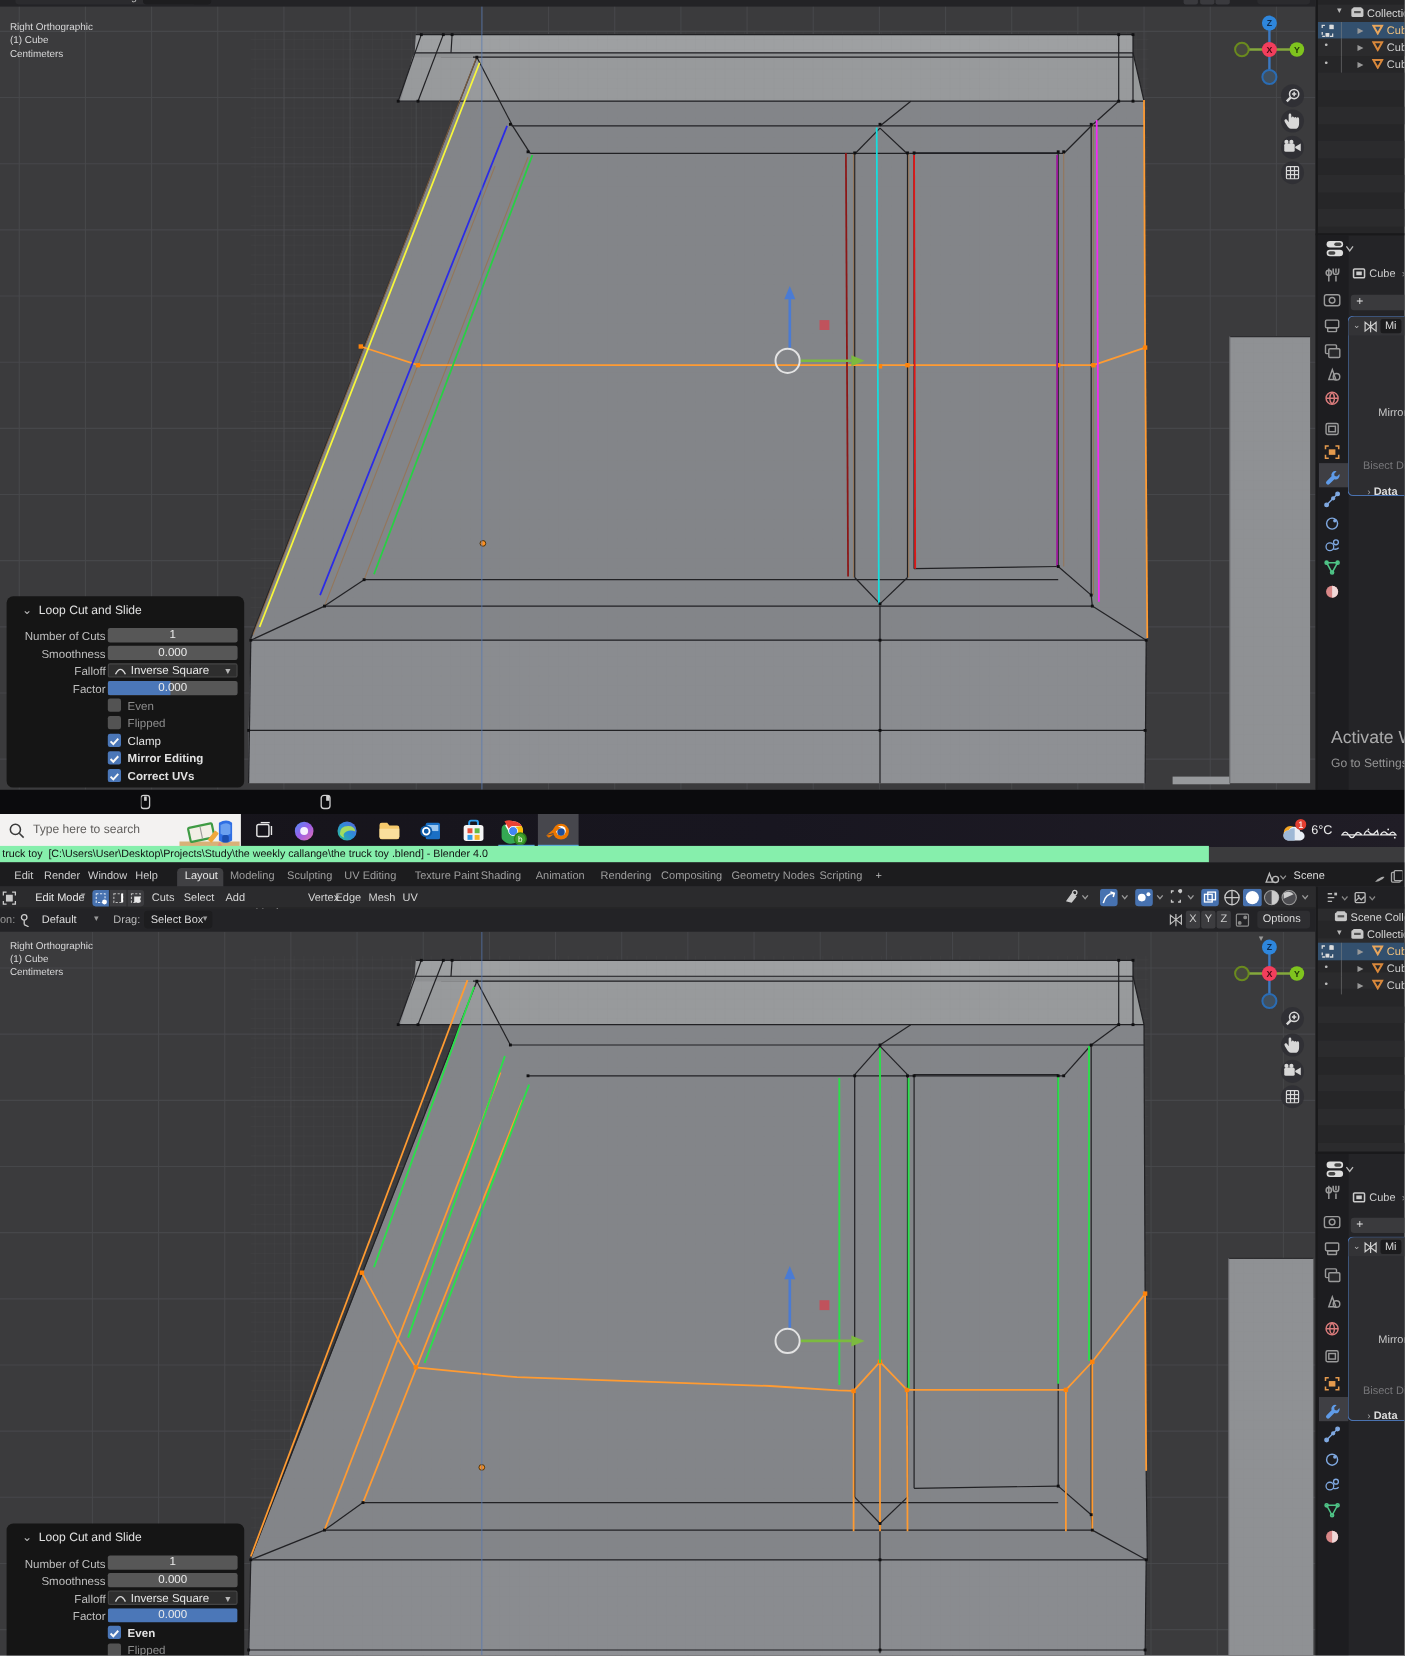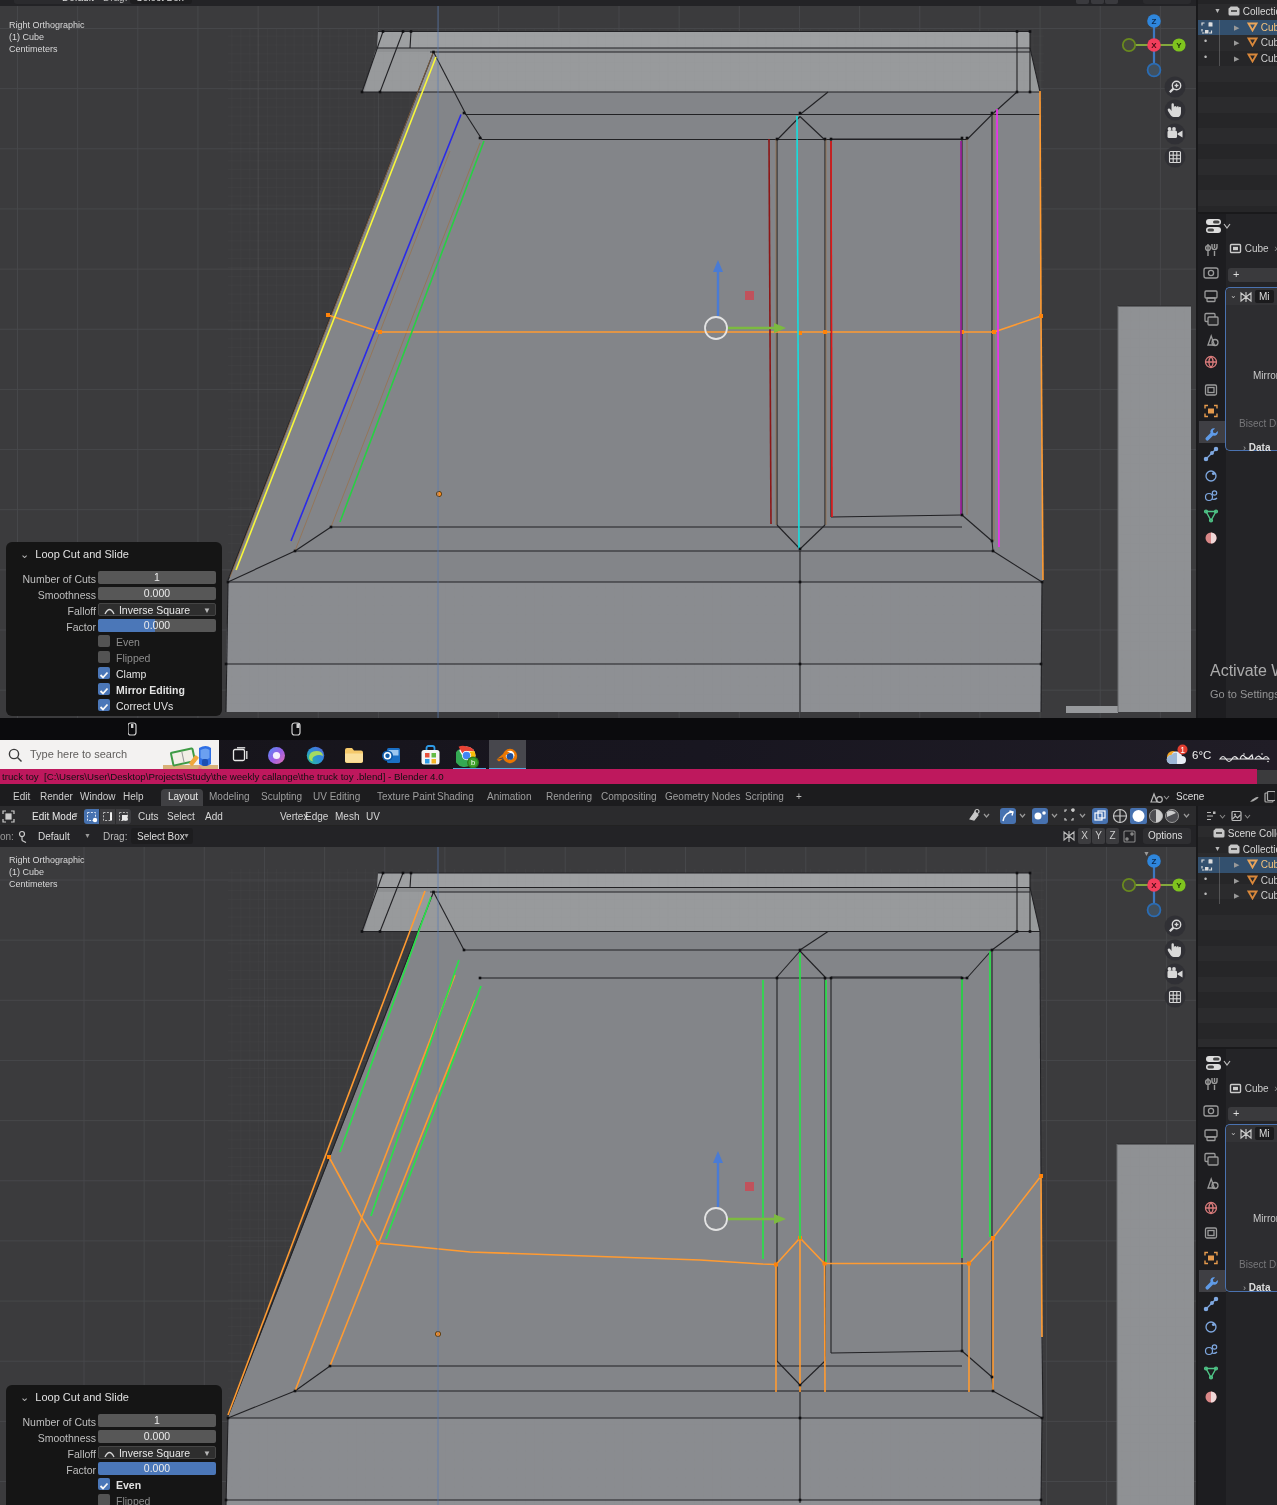--- a/index.html
+++ b/index.html
@@ -822,21 +822,21 @@
         <text x="18.5" y="8.6" font-size="8.5" fill="#fff" text-anchor="middle" font-family="Liberation Sans">1</text>
       </svg>
       <div class="txt" style="left:1192px;top:9px;color:#eee;font-size:11.5px">6°C</div>
       <svg class="abs" style="left:1218px;top:11px" width="57" height="12" fill="#e8e8e8">
         <path d="M2 8 q3 -5 6 0 t6 0 q2 -4 5 -1 l1 1 z M22 8 q2 -6 5 -2 q2 2 4 1 l3 -3 l1 4 z M37 8 q3 -5 6 -1 l2 1 q3 -5 6 0 z" stroke="#e8e8e8" stroke-width="1.2" fill="none"></path>
         <circle cx="26" cy="3" r="0.8"></circle>
         <circle cx="44" cy="3" r="0.8"></circle>
         <circle cx="50" cy="10.5" r="0.8"></circle>
       </svg>
     </div>
-    <div class="abs" style="left:0;top:769px;width:1257px;height:15px;background:#be185d">
+    <div class="abs" style="left:0;top:769px;width:1099px;height:15px;background:#86efac">
       <div class="txt" style="left:2px;top:2px;color:#111;font-size:9.7px">truck toy&nbsp; [C:\Users\User\Desktop\Projects\Study\the weekly callange\the truck toy .blend] - Blender 4.0</div>
     </div>
     <div class="abs" style="left:0;top:784px;width:1277px;height:22px;background:#1c1c1e;color:#cfcfcf;font-size:10px">
       <div class="txt" style="left:13px;top:7px">Edit</div>
       <div class="txt" style="left:40px;top:7px">Render</div>
       <div class="txt" style="left:80px;top:7px">Window</div>
       <div class="txt" style="left:123px;top:7px">Help</div>
       <div class="abs" style="left:161px;top:5px;width:42px;height:17px;background:#404043;border-radius:4px 4px 0 0"></div>
       <div class="txt" style="left:168px;top:7px;color:#e8e8e8">Layout</div>
       <div class="txt" style="left:209px;top:7px;color:#9e9e9e">Modeling</div>
@@ -977,21 +977,21 @@
           <polyline points="2.5,6 5,8.5 9.5,3.5" fill="none" stroke="#fff" stroke-width="1.8"></polyline>
         </svg></div>
       <div class="txt" style="left:110px;top:126px;color:#e8e8e8;font-size:10.5px;font-weight:normal">Clamp</div>
       <div class="abs" style="left:92px;top:141px;width:12px;height:12px;background:#4c79bc;border-radius:2px"><svg width="12" height="12">
           <polyline points="2.5,6 5,8.5 9.5,3.5" fill="none" stroke="#fff" stroke-width="1.8"></polyline>
         </svg></div>
       <div class="txt" style="left:110px;top:142px;color:#e8e8e8;font-size:10.5px;font-weight:bold">Mirror Editing</div>
       <div class="abs" style="left:92px;top:157px;width:12px;height:12px;background:#4c79bc;border-radius:2px"><svg width="12" height="12">
           <polyline points="2.5,6 5,8.5 9.5,3.5" fill="none" stroke="#fff" stroke-width="1.8"></polyline>
         </svg></div>
-      <div class="txt" style="left:110px;top:158px;color:#e8e8e8;font-size:10.5px;font-weight:normal">Correct UVs</div>
+      <div class="txt" style="left:110px;top:158px;color:#e8e8e8;font-size:10.5px;font-weight:bold">Correct UVs</div>
     </div>
     <div class="abs" style="left:6px;top:1385px;width:216px;height:126px;background:#141414;border-radius:6px;opacity:0.97">
       <div class="txt" style="left:14px;top:6px;color:#e6e6e6;font-size:11px"><span style="color:#bbb">⌄</span>&nbsp; Loop Cut and Slide</div>
       <div class="txt" style="right:126px;top:31px;color:#c3c3c3;font-size:10.5px">Number of Cuts</div>
       <div class="abs" style="left:92px;top:29px;width:118px;height:13px;background:#585858;border-radius:2px;color:#f2f2f2;font-size:10.5px;text-align:center;line-height:13px">1</div>
       <div class="txt" style="right:126px;top:47px;color:#c3c3c3;font-size:10.5px">Smoothness</div>
       <div class="abs" style="left:92px;top:45px;width:118px;height:13px;background:#585858;border-radius:2px;color:#f2f2f2;font-size:10.5px;text-align:center;line-height:13px">0.000</div>
       <div class="txt" style="right:126px;top:63px;color:#c3c3c3;font-size:10.5px">Falloff</div>
       <div class="abs" style="left:92px;top:61px;width:118px;height:13px;background:#2e2e2e;border:1px solid #464646;border-radius:2px;color:#eee;font-size:10.5px;line-height:12px"><svg width="13" height="11" style="vertical-align:-2px;margin-left:4px">
           <path d="M2 9 Q6.5 0 11 9" fill="none" stroke="#ddd" stroke-width="1.3"></path>

